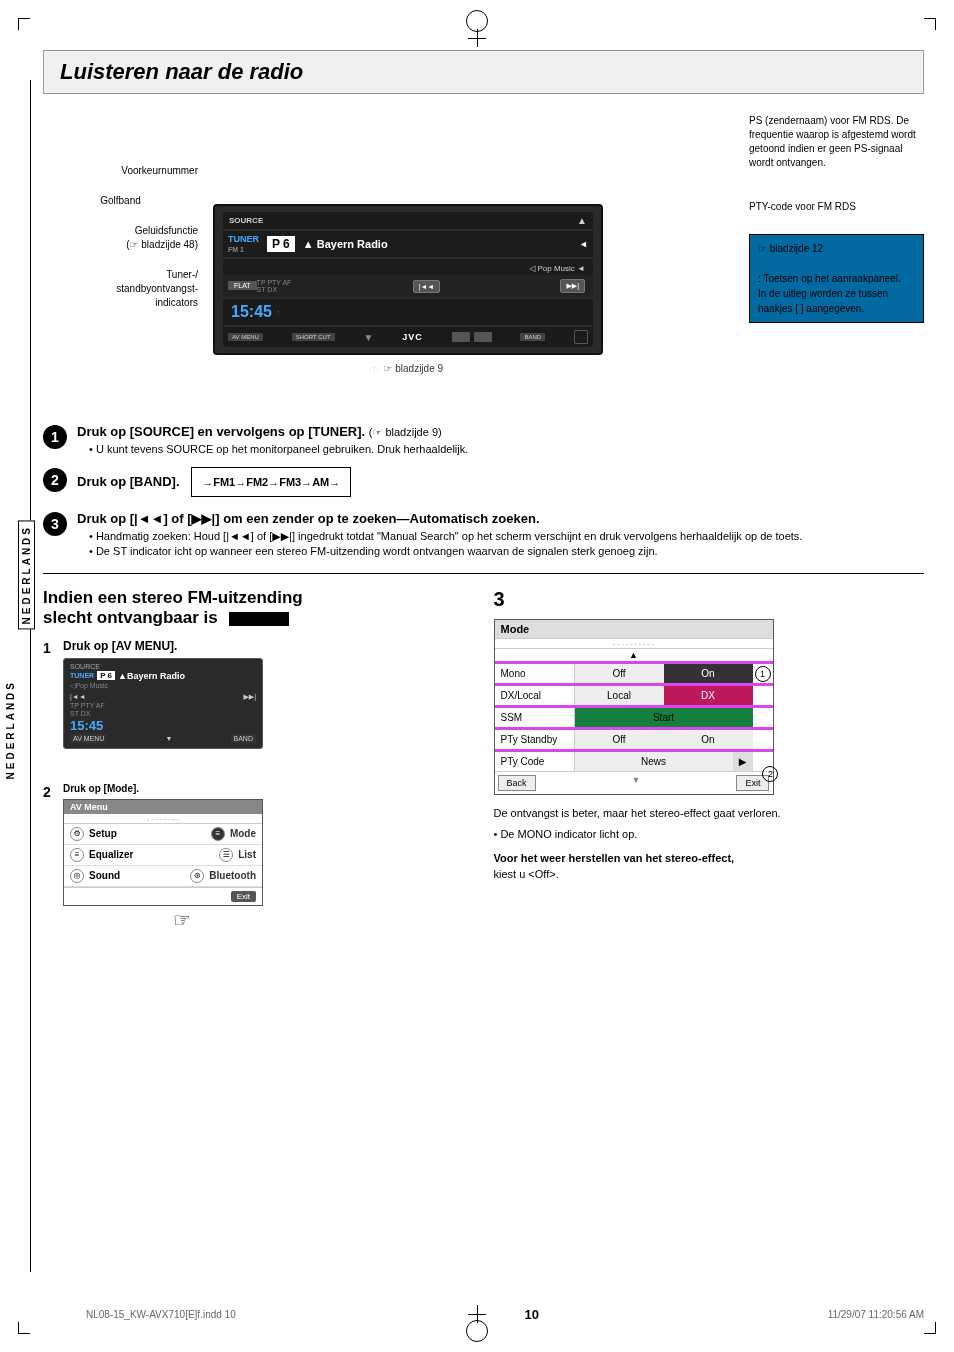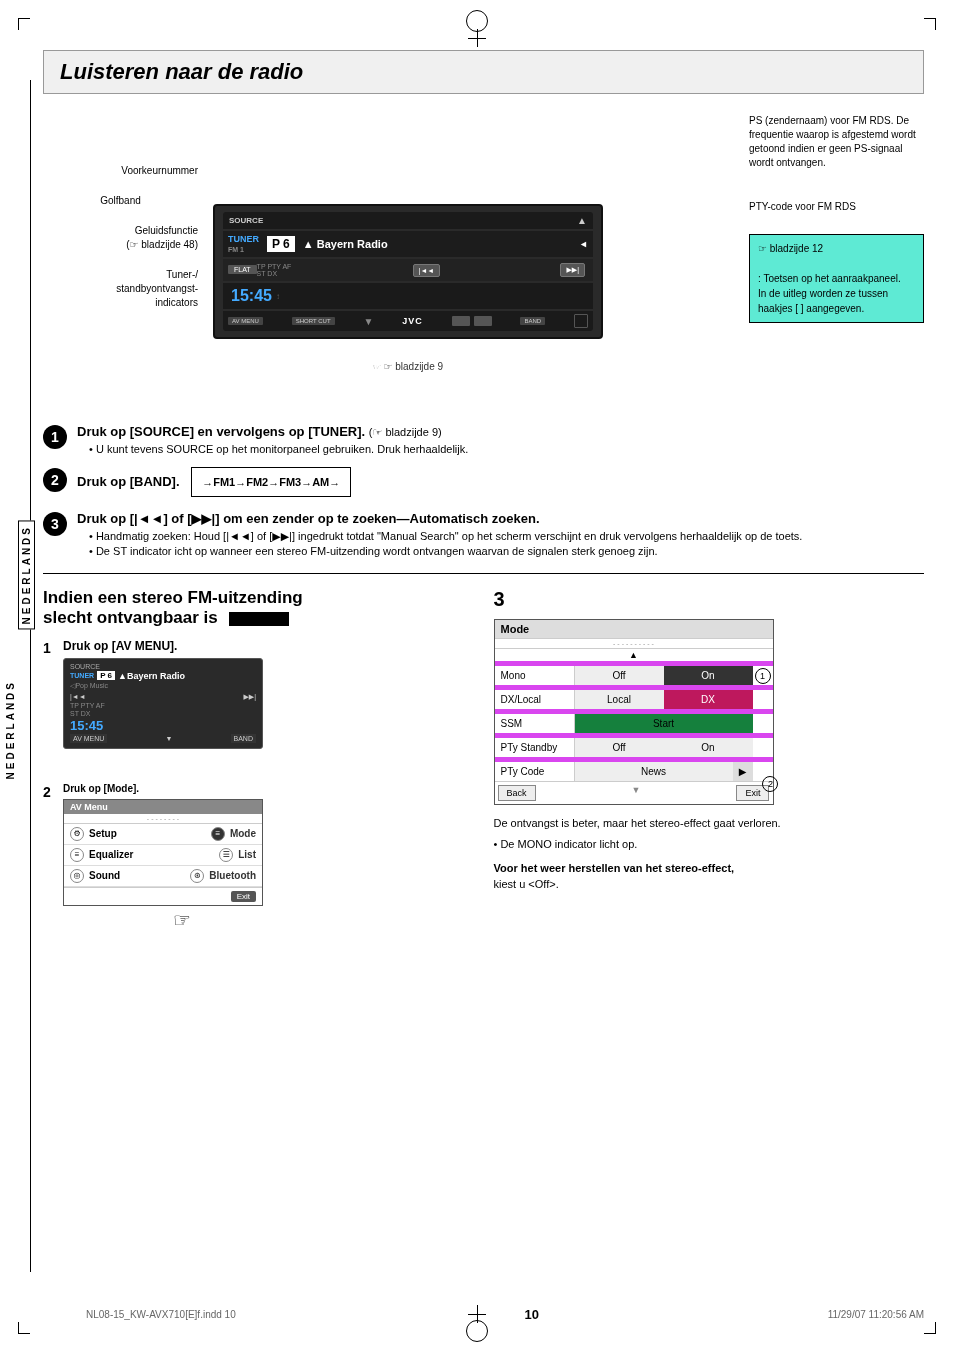--- a/index.html
+++ b/index.html
@@ -410,21 +410,21 @@
     .mode-header {
       background: #ddd;
       padding: 3px 6px;
       font-weight: bold;
       font-size: 11px;
     }
 
     .mode-row {
       display: flex;
       align-items: center;
-      border-top: 5px solid #d946ef;
+      border-top: 3px solid #d946ef;
       padding: 0;
     }
 
     .mode-cell-label {
       flex: 0 0 80px;
       padding: 4px 6px;
       font-size: 10px;
       border-right: 1px solid #ccc;
     }
 
@@ -723,20 +723,23 @@
         <div class="device-main-row" style="gap:4px; background:#1c1c1c;">
           <span class="device-tuner-label">
             <span>TUNER</span><br>
             <span class="device-subtext">FM 1</span>
           </span>
           <span class="device-preset">P 6</span>
           <span class="device-station">▲ Bayern Radio</span>
           <span style="color:#fff; font-size:9px;">◄</span>
         </div>
 
+        <div style="background:#1c1c1c; text-align:right; padding:1px 8px;">
+          <span class="device-pop-music">◁ Pop Music ◄</span>
+        </div>
 
         <div class="device-controls-row" style="background:#222;">
           <span class="flat-btn">FLAT</span>
           <span style="color:#888; font-size:7px; margin-right:4px;">
             <span>TP</span>
             <span>PTY AF</span><br>
             <span>ST DX</span>
           </span>
           <span style="flex:1"></span>
           <span class="device-btn">|◄◄</span>
@@ -760,34 +763,34 @@
           <span class="device-jvc">JVC</span>
           <span style="display:flex; gap:4px;">
             <span style="width:18px;height:10px;background:#555;border-radius:1px;display:inline-block;"></span>
             <span style="width:18px;height:10px;background:#555;border-radius:1px;display:inline-block;"></span>
           </span>
           <span class="device-bottom-btn">BAND</span>
           <span style="width:14px;height:14px;border:1px solid #555;display:inline-block;border-radius:1px;"></span>
         </div>
       </div>
 
-      <div style="text-align:center; margin-top:20px;">
+      <div style="text-align:center; margin-top:6px;">
         <span class="bladzijde-ref" style="font-size:10px;">☞ bladzijde 9</span>
       </div>
     </div>
 
     <div style="position:absolute; right:0; top:0; width:175px;">
       <div class="diag-label-right" style="font-size:10px; line-height:1.4; margin-bottom:20px;">
         <span>PS (zendernaam) voor FM RDS. De frequentie waarop is afgestemd wordt getoond indien er geen PS-signaal wordt ontvangen.</span>
       </div>
       <div class="diag-label-right" style="margin-top:30px;">
         <span>PTY-code voor FM RDS</span>
       </div>
 
-      <div style="margin-top:20px; border:1px solid #000; padding:6px 8px; font-size:10px; line-height:1.5; background:#5eead4;">
+      <div style="margin-top:20px; border:1px solid #000; padding:6px 8px; font-size:10px; line-height:1.5; background:#0369a1;">
         <span>☞ bladzijde 12</span><br><br>
         <span>: Toetsen op het aanraakpaneel.</span><br>
         <span>In de uitleg worden ze tussen haakjes [     ] aangegeven.</span>
       </div>
     </div>
 
   </div>
 
   <div class="steps-section">
 

